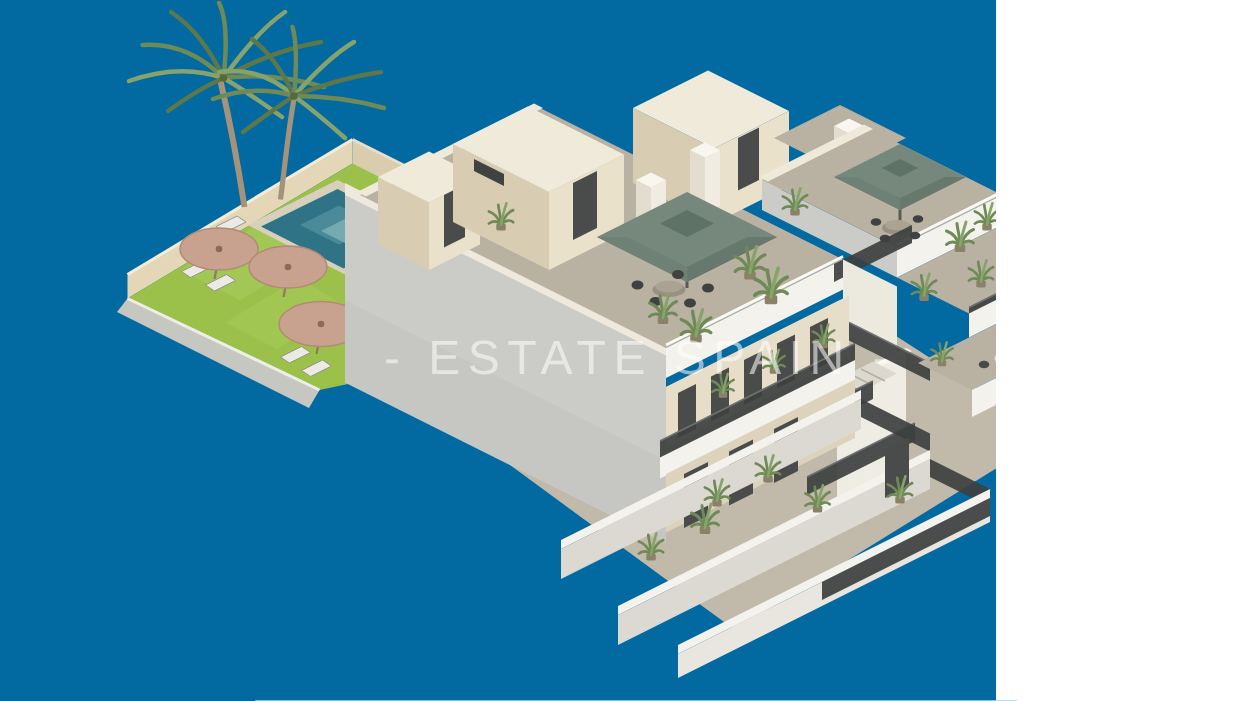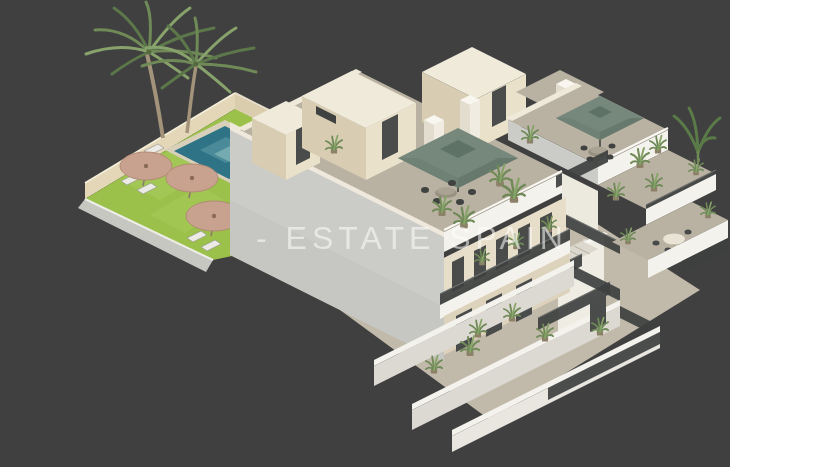--- a/index.html
+++ b/index.html
@@ -1,16 +1,16 @@
 <!DOCTYPE html>
 <html><head>
 <meta charset="utf-8">
 <style>
   html,body{margin:0;padding:0;background:#fff;}
-  .stage{position:relative;width:730px;height:467px;background:#404040;overflow:hidden;
+  .stage{position:relative;width:664px;height:467px;background:#0369a1;overflow:hidden;
          font-family:"Liberation Sans",sans-serif;}
   .stage svg{position:absolute;left:0;top:0;}
   .watermark{position:absolute;left:256px;top:220px;width:340px;text-align:center;
              font-size:32px;font-weight:400;letter-spacing:5px;line-height:36px;
              color:rgba(255,255,255,0.55);pointer-events:none;white-space:nowrap;}
   .rail{fill-opacity:.92;}
   .leaf{fill:none;stroke-width:3;stroke-linecap:round;}
   .tleaf{fill:none;stroke-width:2;stroke-linecap:round;}
   .stepline{stroke:#b3b0a4;stroke-width:1;}
 </style>

